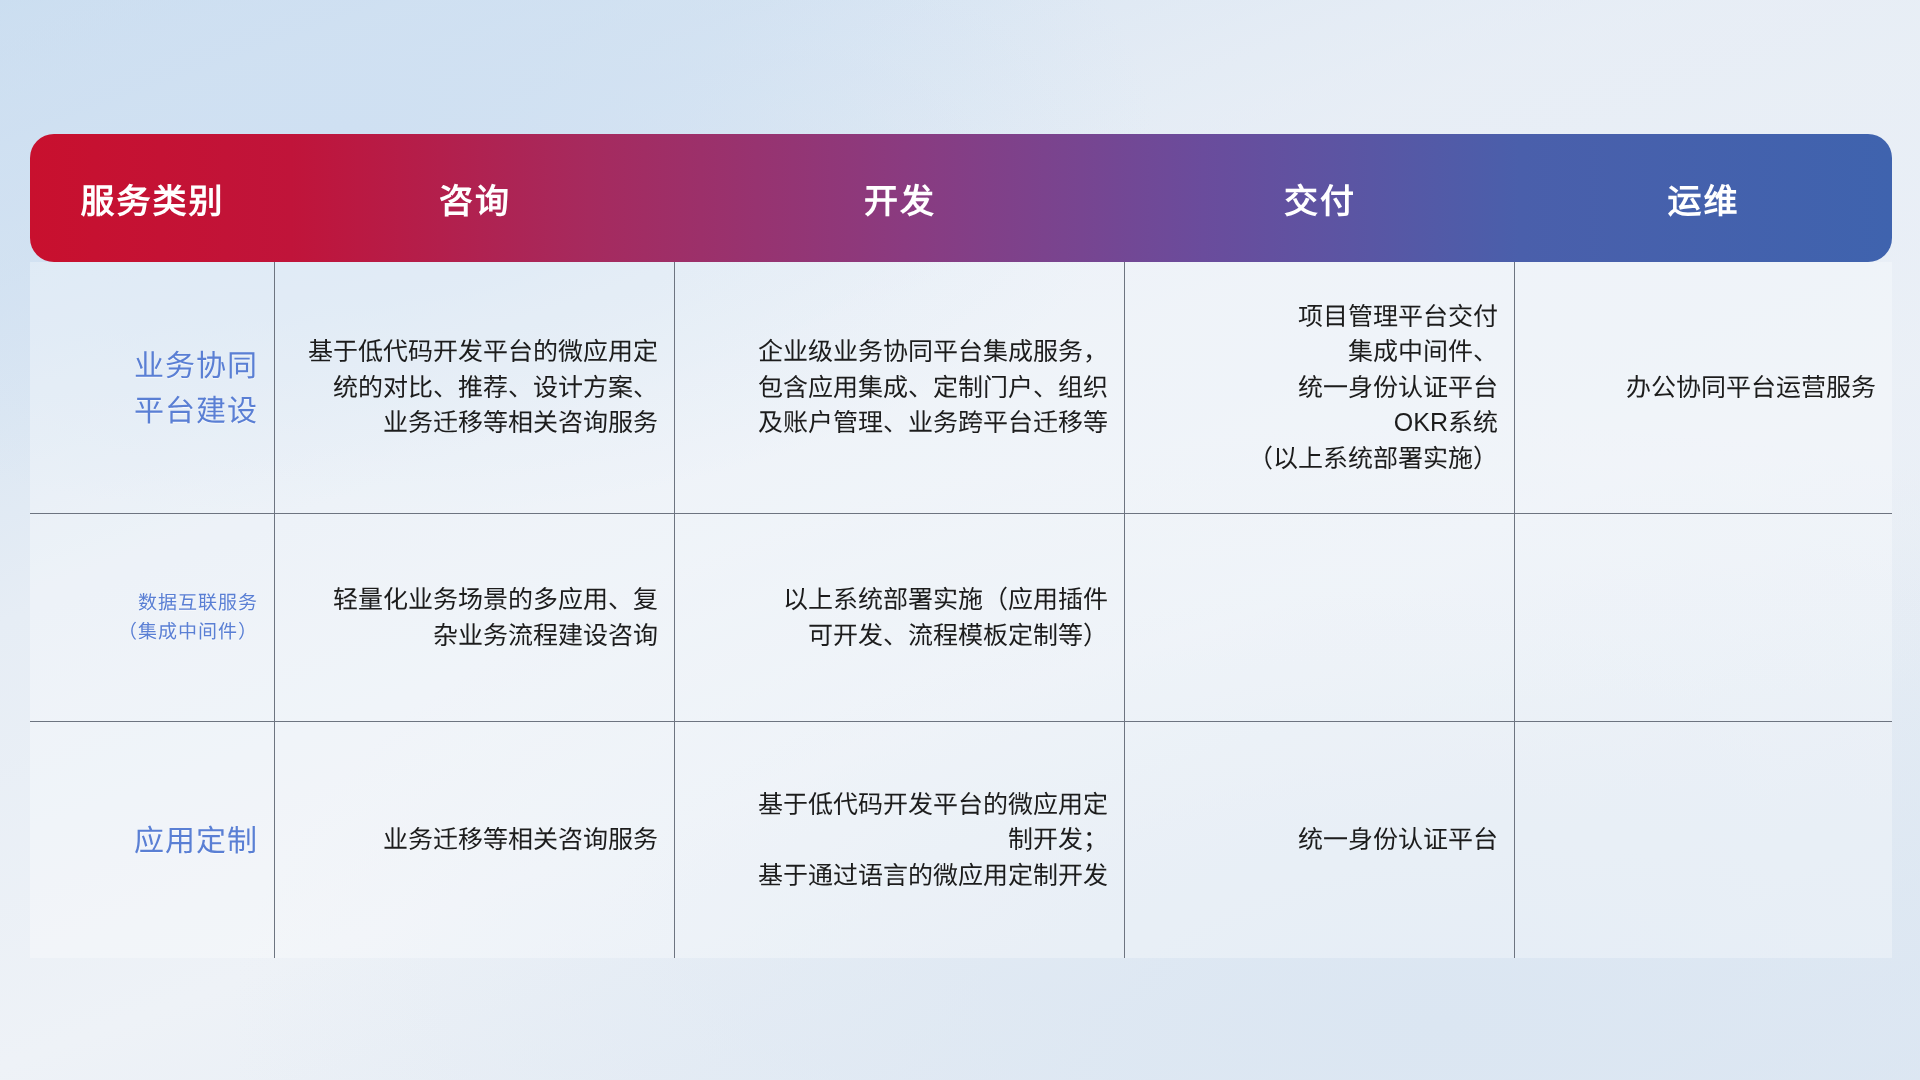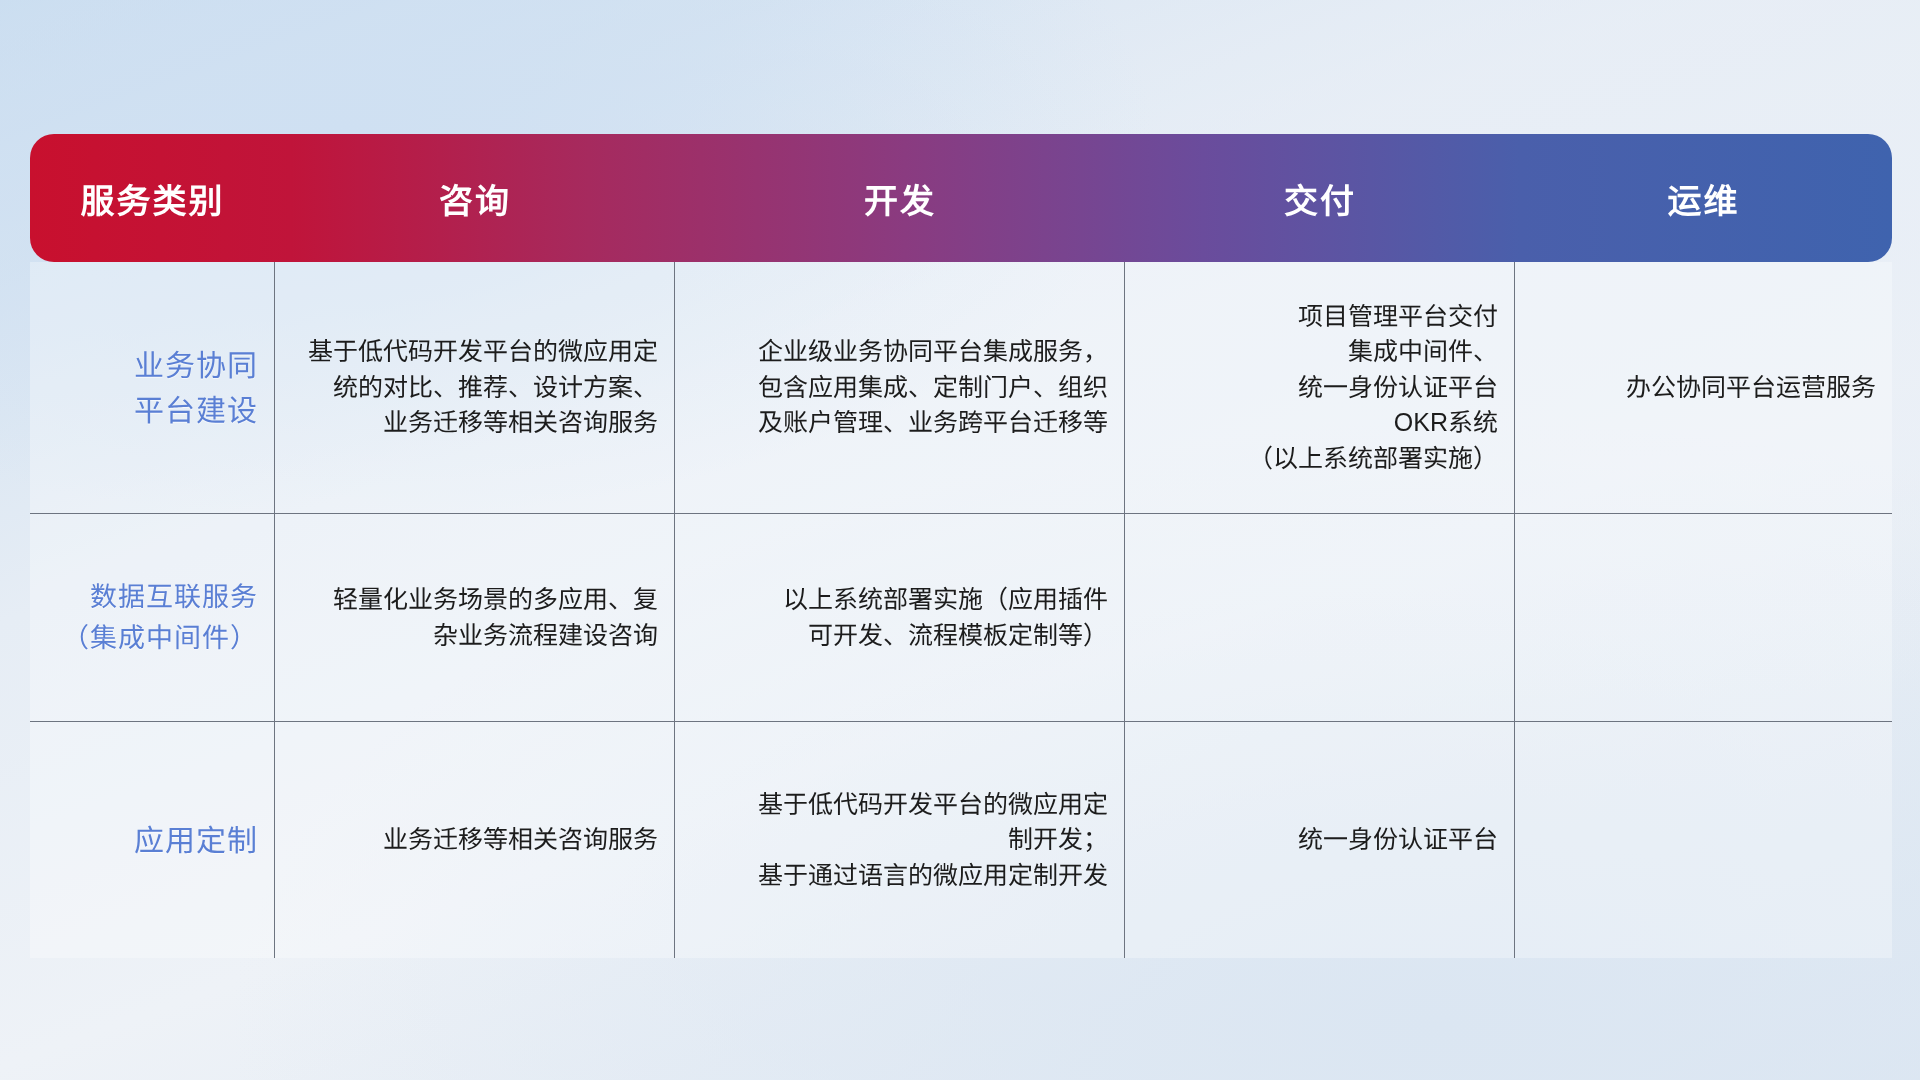--- a/index.html
+++ b/index.html
@@ -100,21 +100,21 @@
   tbody td.cat {
     border-right: 1px solid #6d7480;
     color: #5a7fd4;
     font-weight: normal;
     font-size: 30px;
     letter-spacing: 1px;
     line-height: 1.5;
     text-shadow: 0 1px 1px rgba(255,255,255,0.7);
   }
   tbody td.cat.narrow {
-    font-size: 27px;
+    font-size: 19px;
   }
   .cell-lines {
     display: block;
   }
   .cell-lines > span {
     display: block;
   }
 
   tbody tr.r1 { height: 252px; }
   tbody tr.r2 { height: 208px; }

